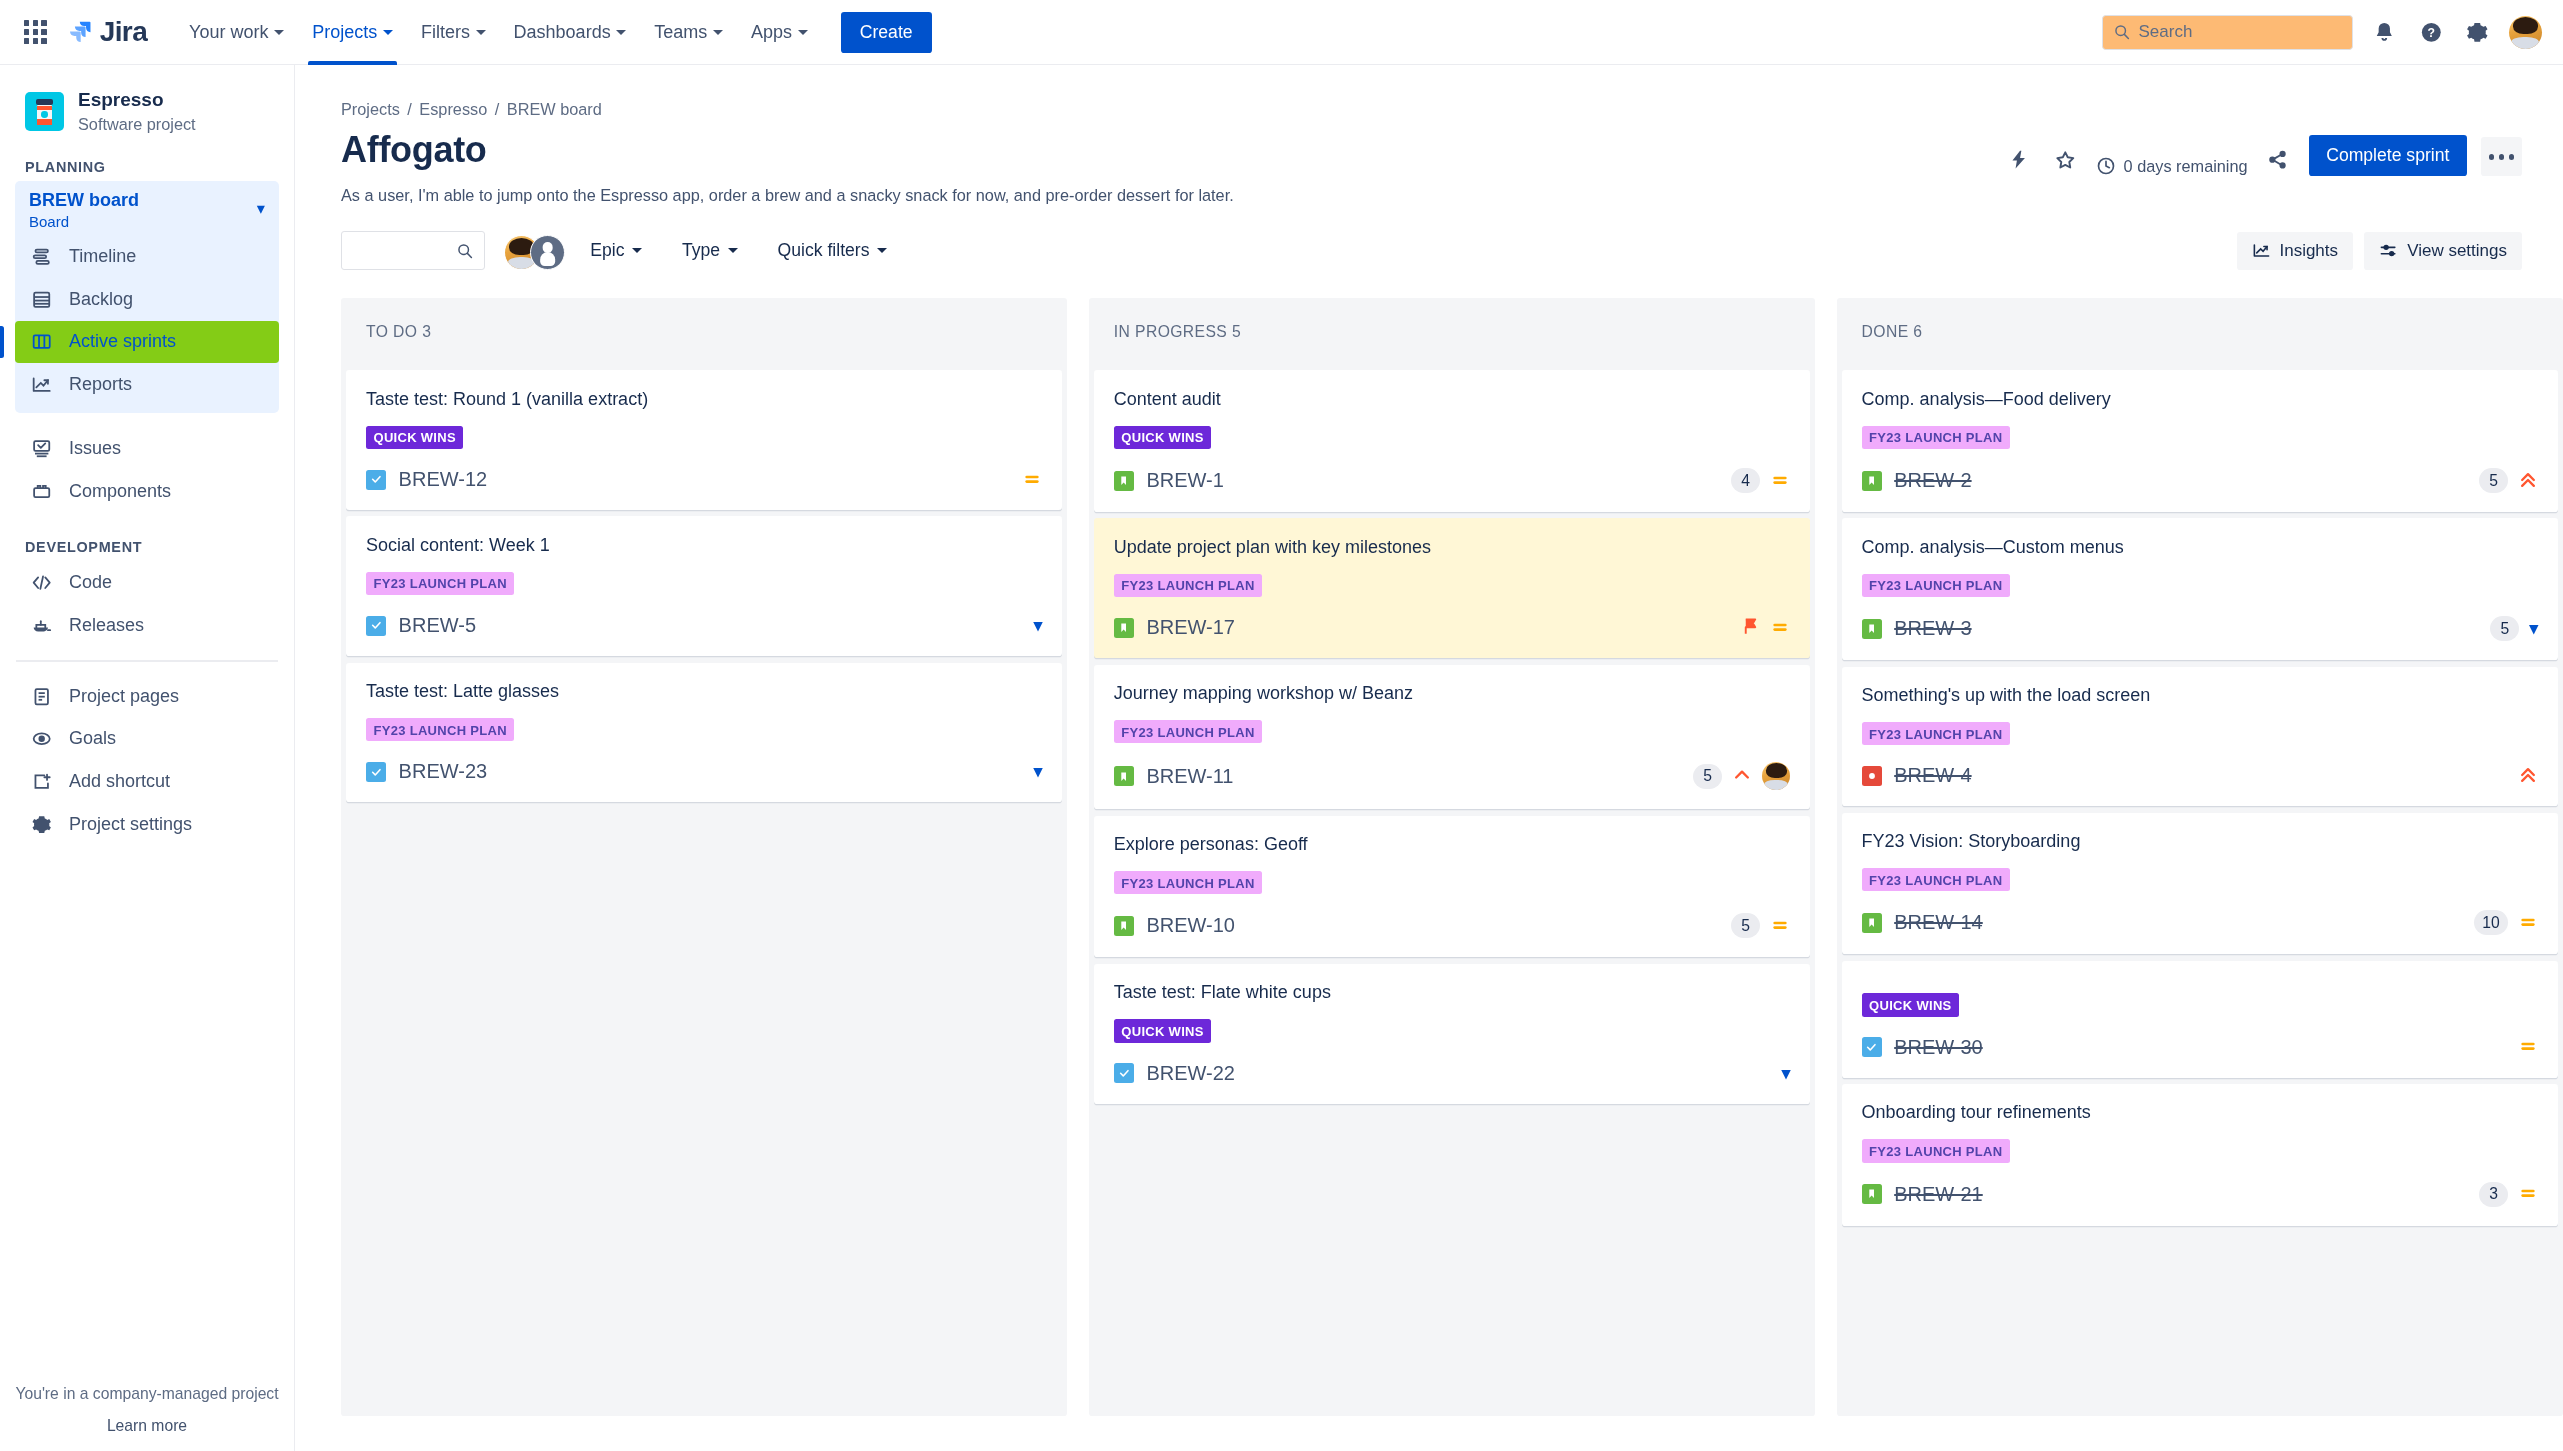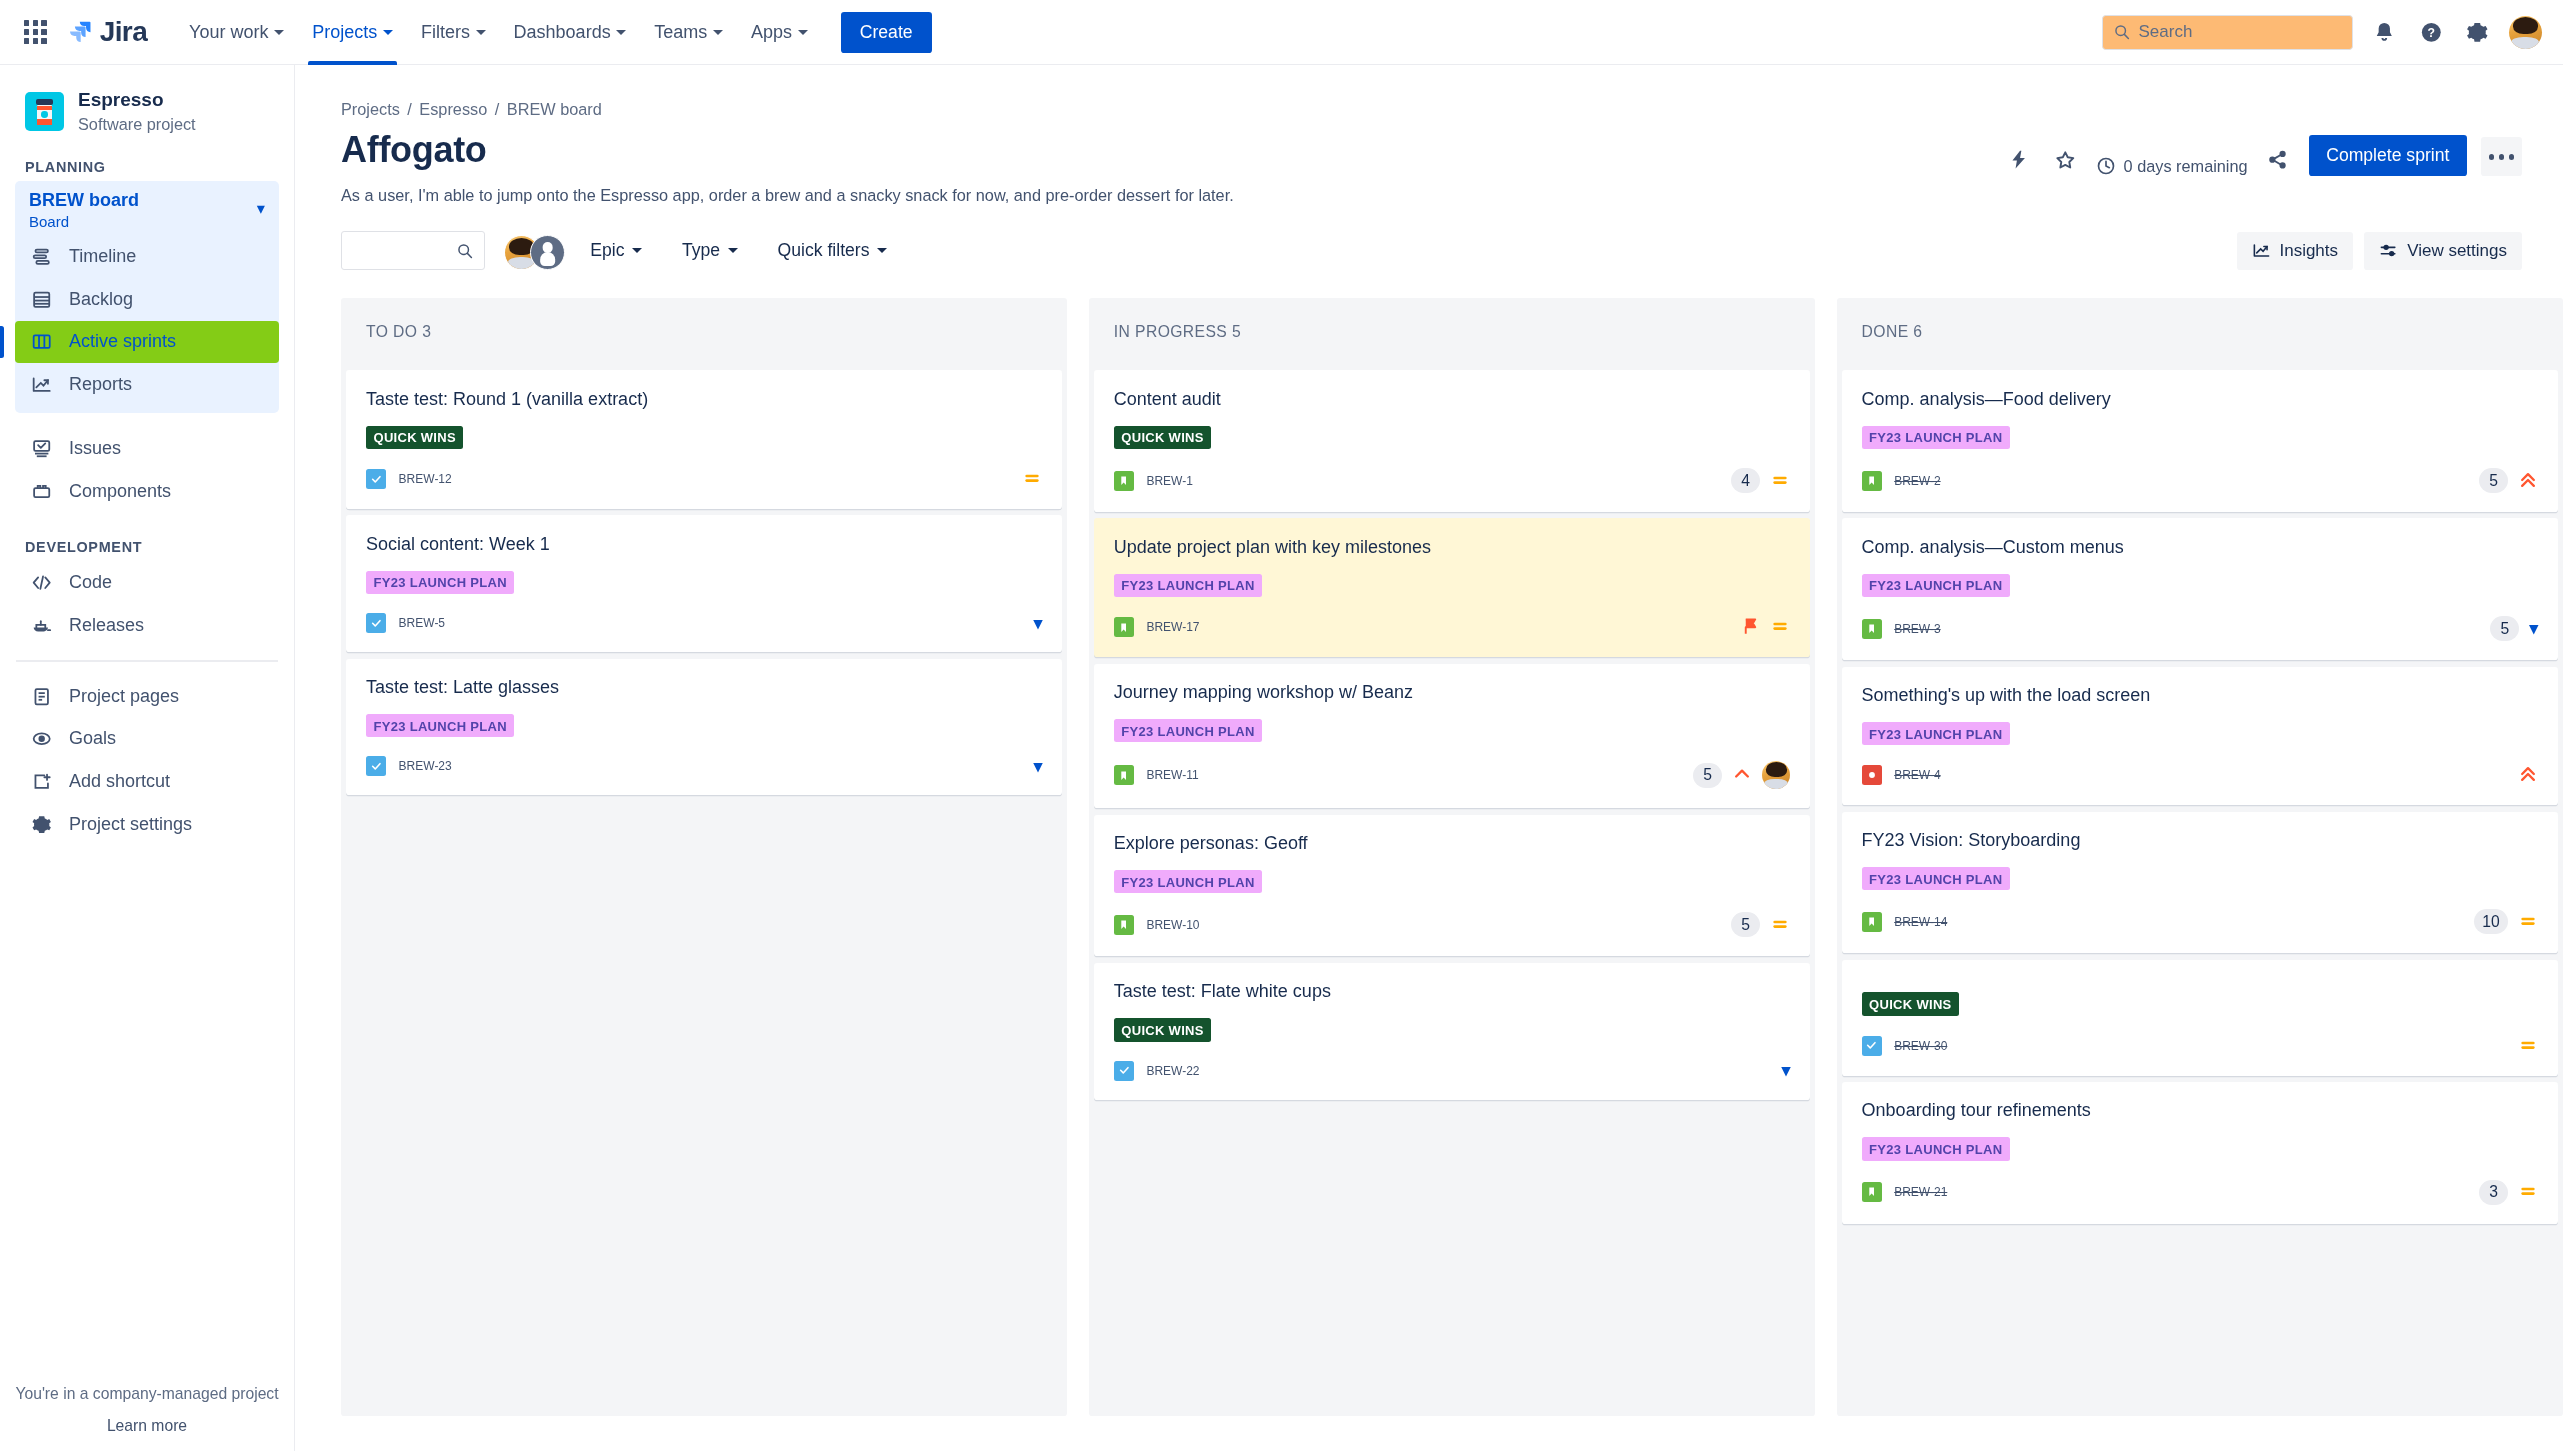--- a/index.html
+++ b/index.html
@@ -160,29 +160,29 @@
     min-height: 1118px; }
   .col-head { font-size: 15.7px; letter-spacing: 0.4px; color: #5E6C84;
     padding: 25px 25px 29px 25px; text-transform: uppercase; }
   .cards { display: flex; flex-direction: column; gap: 6.3px; padding: 0 5px; }
   .card { background: #fff; border-radius: 3.1px; padding: 17.6px 20px 19px 20px;
     box-shadow: 0 1.3px 0 rgba(9,30,66,0.13); cursor: pointer; }
   .card.flagged { background: #FFF7D6; }
   .card-title { font-size: 18px; color: #172B4D; line-height: 1.28; }
   .epic-tag { display: inline-block; font-size: 13px; font-weight: 700; letter-spacing: 0.3px;
     padding: 4.4px 7.5px 3.8px 7.5px; border-radius: 2.5px; margin-top: 15px; }
-  .epic-quick { background: #14532d; color: #fff; }
+  .epic-quick { background: #6d28d9; color: #fff; }
   .epic-fy23 { background: #f0abfc; color: #5243AA; }
   .card-foot { display: flex; align-items: center; margin-top: 19px; }
   .type-ic { width: 20px; height: 20px; border-radius: 2.5px; flex:0 0 auto;
     display:flex; align-items:center; justify-content:center; }
   .type-task { background: #4BADE8; }
   .type-story { background: #65BA43; }
   .type-bug { background: #E5493A; }
-  .issue-key { font-size: 12px; font-weight: 500; color: #42526E; margin-left: 12.6px; text-align: center; }
+  .issue-key { font-size: 20px; font-weight: 500; color: #42526E; margin-left: 12.6px; text-align: center; }
   .issue-key.done { text-decoration: line-through; }
   .foot-right { margin-left: auto; display: flex; align-items: center; gap: 10px; }
   .pts { min-width: 29px; height: 25px; padding: 0 8.2px; border-radius: 12.6px;
     background: #EBECF0; color: #172B4D; font-size: 15.7px; display:flex;
     align-items:center; justify-content:center; }
   .chev-blue { color: #0052CC; font-size: 17px; line-height: 1; font-weight: 700; }
   .mini-av { width: 28px; height: 28px; border-radius: 50%; overflow:hidden; flex:0 0 auto;
     background: linear-gradient(160deg,#F7C873 0%,#E8A33D 40%,#C9832A 100%); position:relative; }
   .mini-av::before { content:""; position:absolute; left:12%; top:4%; width:76%; height:52%;
     background:#2C1B10; border-radius:50% 50% 42% 42%; }

